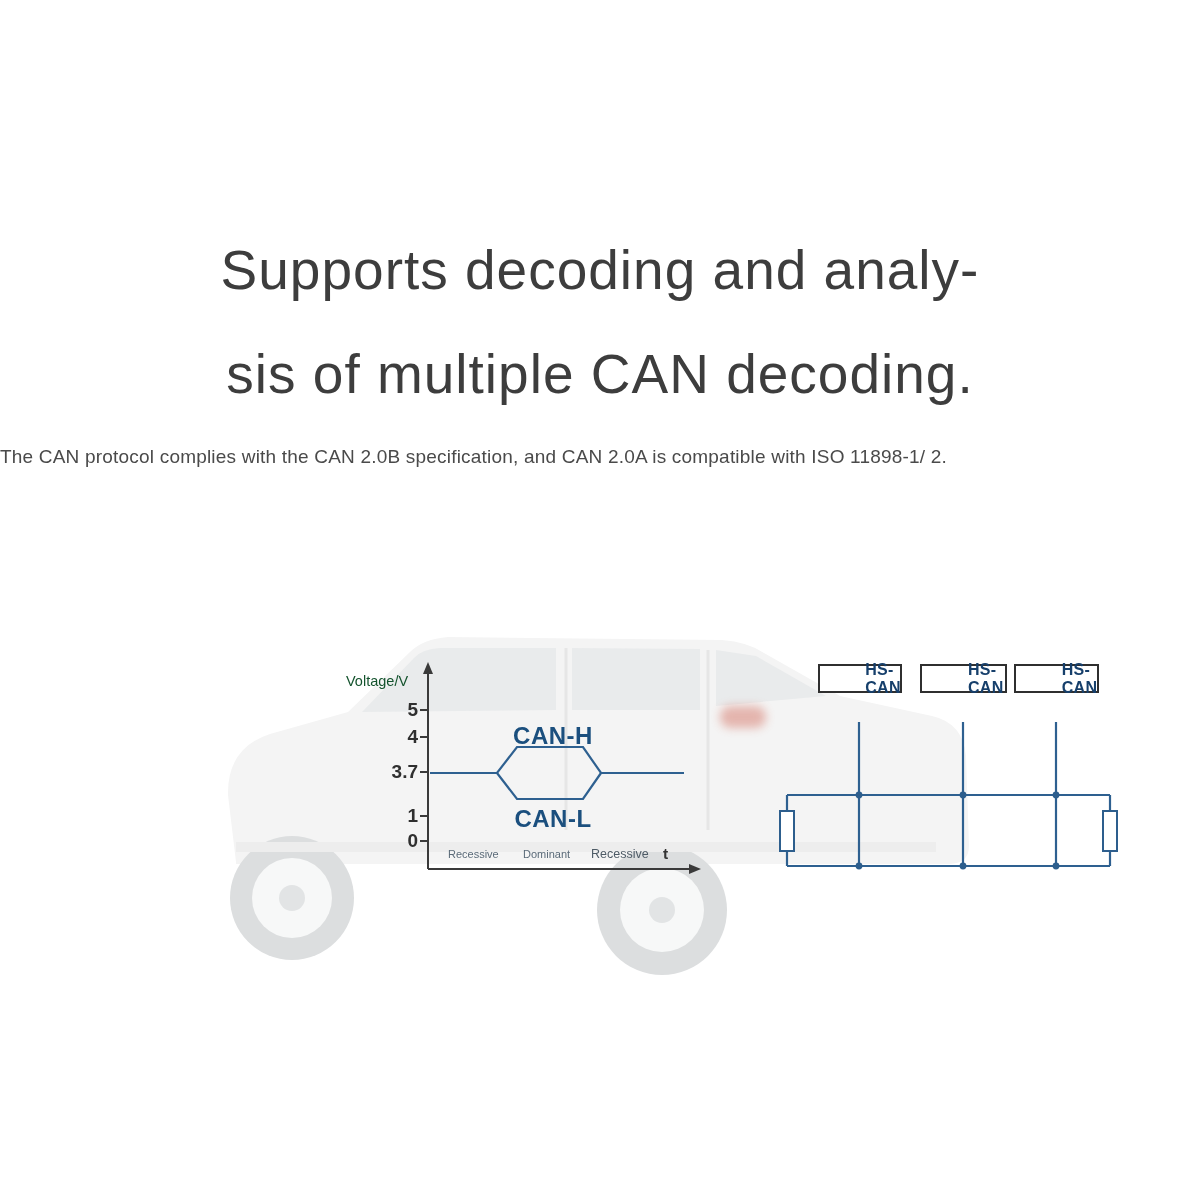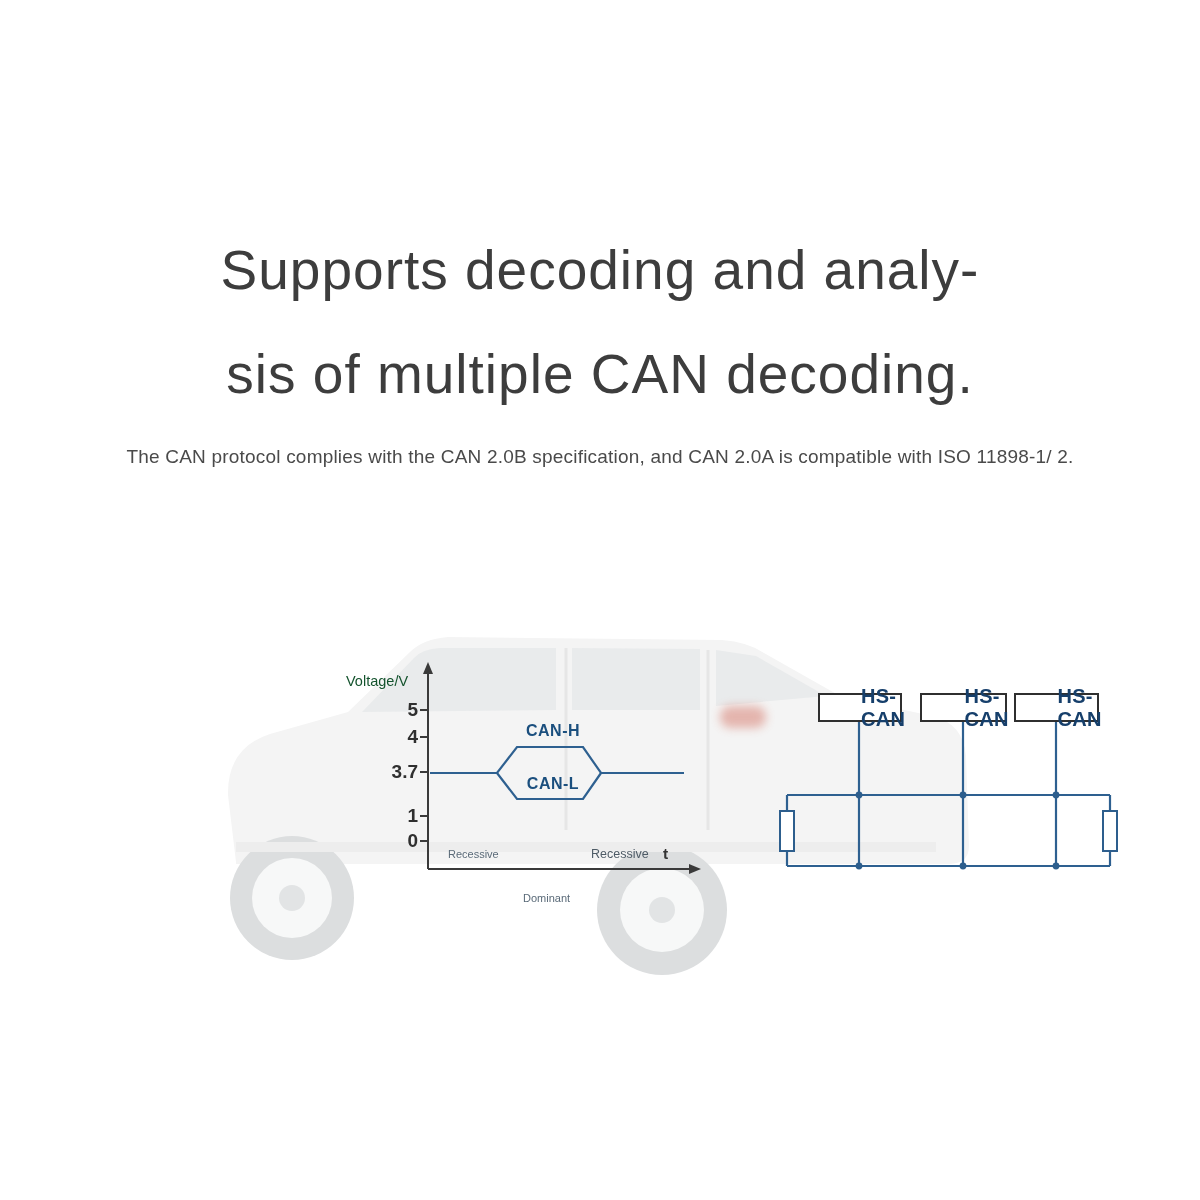--- a/index.html
+++ b/index.html
@@ -7,21 +7,21 @@
     position:relative;width:1200px;height:1200px;background:#ffffff;
     overflow:hidden;font-family:"Liberation Sans",sans-serif;
   }
   
   .heading{position:absolute;left:0;top:218px;width:100%;text-align:center;z-index:3;}
   .title-line{
     font-size:55px;font-weight:400;color:var(--heading-text,#3d3d3d);
     letter-spacing:1px;line-height:104px;
   }
   .subtitle{
-    position:absolute;left:0;top:446px;width:100%;text-align:center;
+    position:absolute;left:0;top:446px;width:100%;
     font-size:19px;color:var(--subtitle-text,#4a4a4a);letter-spacing:.2px;z-index:3;
   }
   
   .car-svg{position:absolute;left:0;top:0;z-index:1;pointer-events:none;}
   .tail-light{
     position:absolute;left:720px;top:706px;width:46px;height:22px;z-index:1;
     background:#cf5f4e;opacity:.42;border-radius:10px;filter:blur(5px);
   }
   
   .badge{
@@ -37,31 +37,31 @@
   .ln-thin{stroke:#3a3a3a;stroke-width:2;fill:none;}
   .dot{fill:var(--bus-line,#2d5e8d);}
   .res{fill:#ffffff;stroke:var(--bus-line,#2d5e8d);stroke-width:2;}
   .arrow{fill:#3a3a3a;}
   
   .axis-caption{position:absolute;left:346px;top:673px;font-size:14.5px;color:#14532d;z-index:3;}
   .ytick{position:absolute;right:0;font-size:19px;font-weight:bold;color:#2f2f2f;z-index:3;}
   .ytick-wrap{position:absolute;left:368px;top:0;width:50px;height:900px;z-index:3;}
   .wave-label{
     position:absolute;width:84px;text-align:center;z-index:3;
-    font-size:16px;font-weight:bold;color:var(--waveform-label,#1b4f7e);letter-spacing:.5px;
+    font-size:24px;font-weight:bold;color:var(--waveform-label,#1b4f7e);letter-spacing:.5px;
   }
   .xlab{position:absolute;font-size:11px;color:#5a6a78;z-index:3;}
   .xlab-big{font-size:12.5px;color:#4e5b66;}
   .tlab{position:absolute;font-size:15.5px;font-weight:bold;color:#333;z-index:3;}
   
   .node-box{
-    position:absolute;top:693px;height:29px;z-index:4;background:#ffffff;
+    position:absolute;top:664px;height:29px;z-index:4;background:#ffffff;
     border:2px solid var(--box-border,#2f2f2f);box-sizing:border-box;
     display:flex;align-items:center;justify-content:center;
-    font-size:20px;font-weight:bold;color:var(--box-text,#163f6b);letter-spacing:.3px;padding-left:46px;
+    font-size:16px;font-weight:bold;color:var(--box-text,#163f6b);letter-spacing:.3px;padding-left:46px;
   }
 </style>
 </head>
 <body>
 
 <div class="stage">
 
   <svg class="car-svg" width="1200" height="1200" viewBox="0 0 1200 1200" aria-hidden="true">
     <path d="M 236 862 L 228 795 Q 227 748 270 734 L 348 712 L 410 652
              Q 423 639 448 637 L 722 640 Q 748 642 764 653 L 840 696
@@ -132,23 +132,23 @@
 
   <span class="axis-caption">Voltage/V</span>
   <div class="ytick-wrap">
     <span class="ytick" style="top:699px">5</span>
     <span class="ytick" style="top:726px">4</span>
     <span class="ytick" style="top:761px">3.7</span>
     <span class="ytick" style="top:805px">1</span>
     <span class="ytick" style="top:830px">0</span>
   </div>
   <span class="wave-label" style="left:511px;top:722px">CAN-H</span>
-  <span class="wave-label" style="left:511px;top:775px">CAN-L</span>
+  <span class="wave-label" style="left:511px;top:805px">CAN-L</span>
   <span class="xlab" style="left:448px;top:848px">Recessive</span>
-  <span class="xlab" style="left:523px;top:892px">Dominant</span>
+  <span class="xlab" style="left:523px;top:848px">Dominant</span>
   <span class="xlab xlab-big" style="left:591px;top:847px">Recessive</span>
   <span class="tlab" style="left:663px;top:845px">t</span>
 
   <div class="node-box" style="left:818px;width:84px">
     <span>HS-CAN</span>
   </div>
   <div class="node-box" style="left:920px;width:87px">
     <span>HS-CAN</span>
   </div>
   <div class="node-box" style="left:1014px;width:85px">

